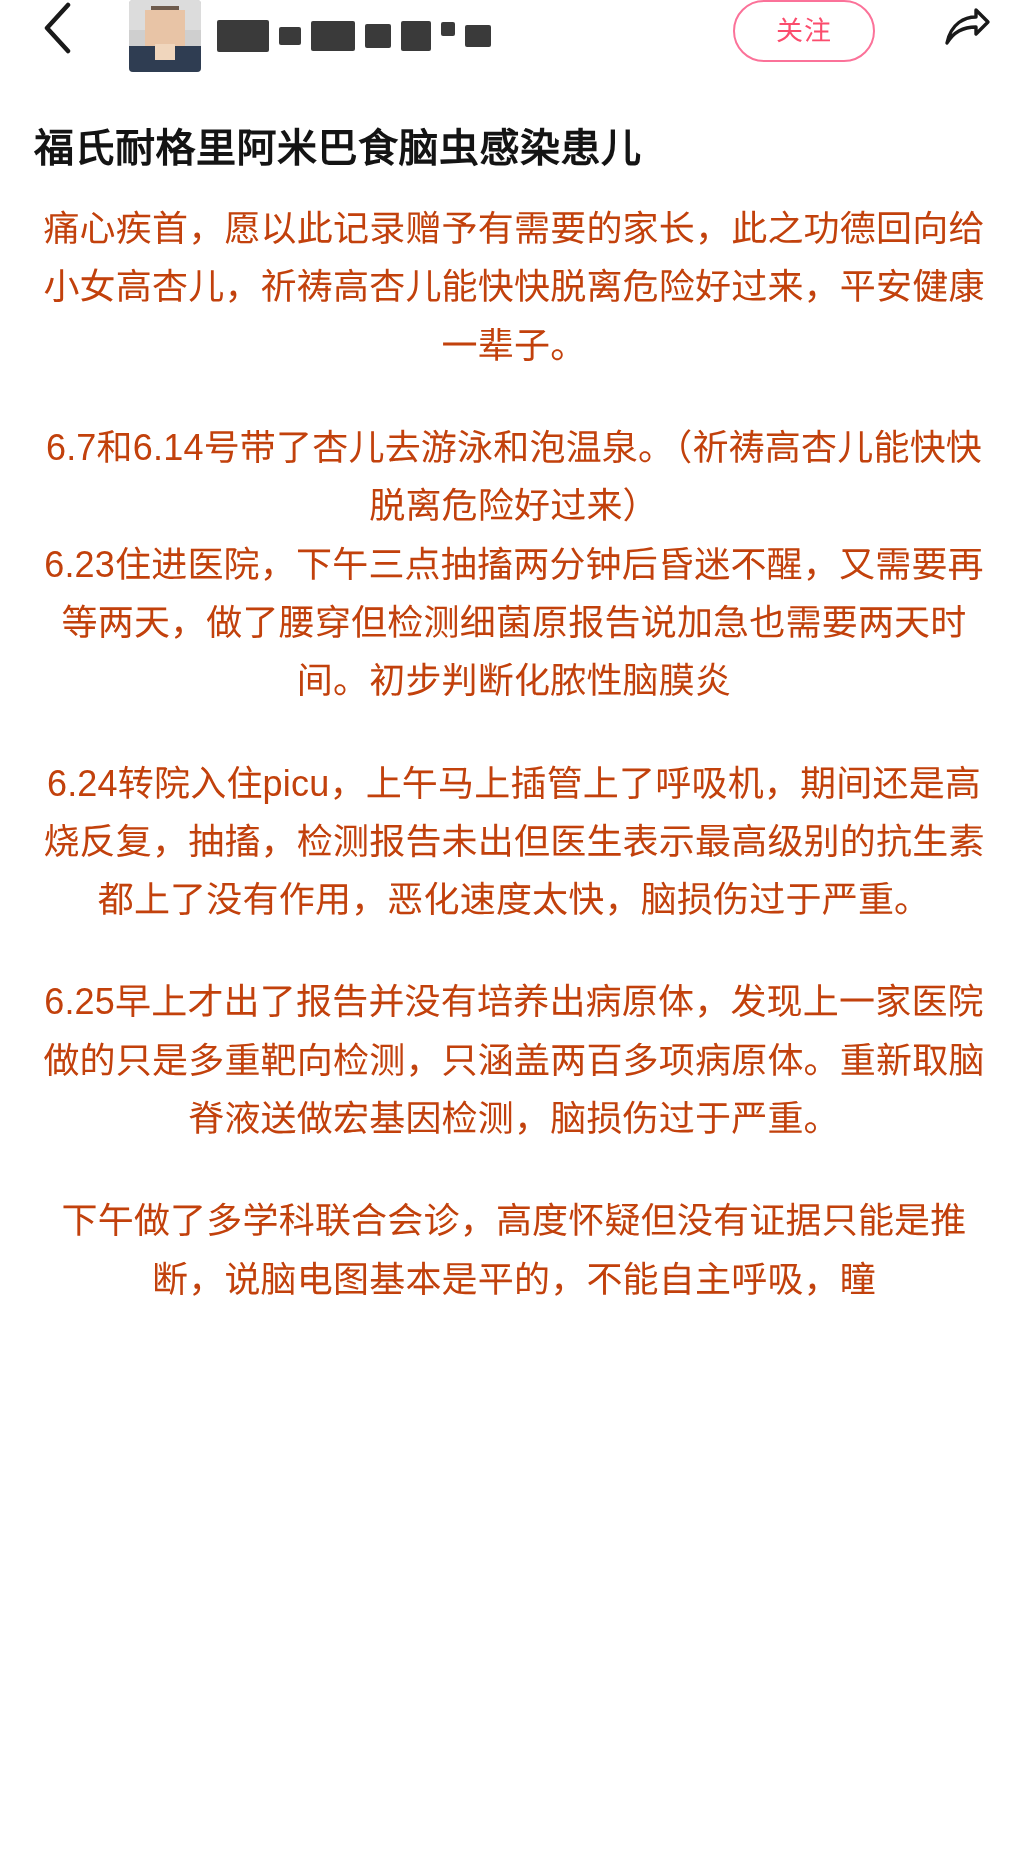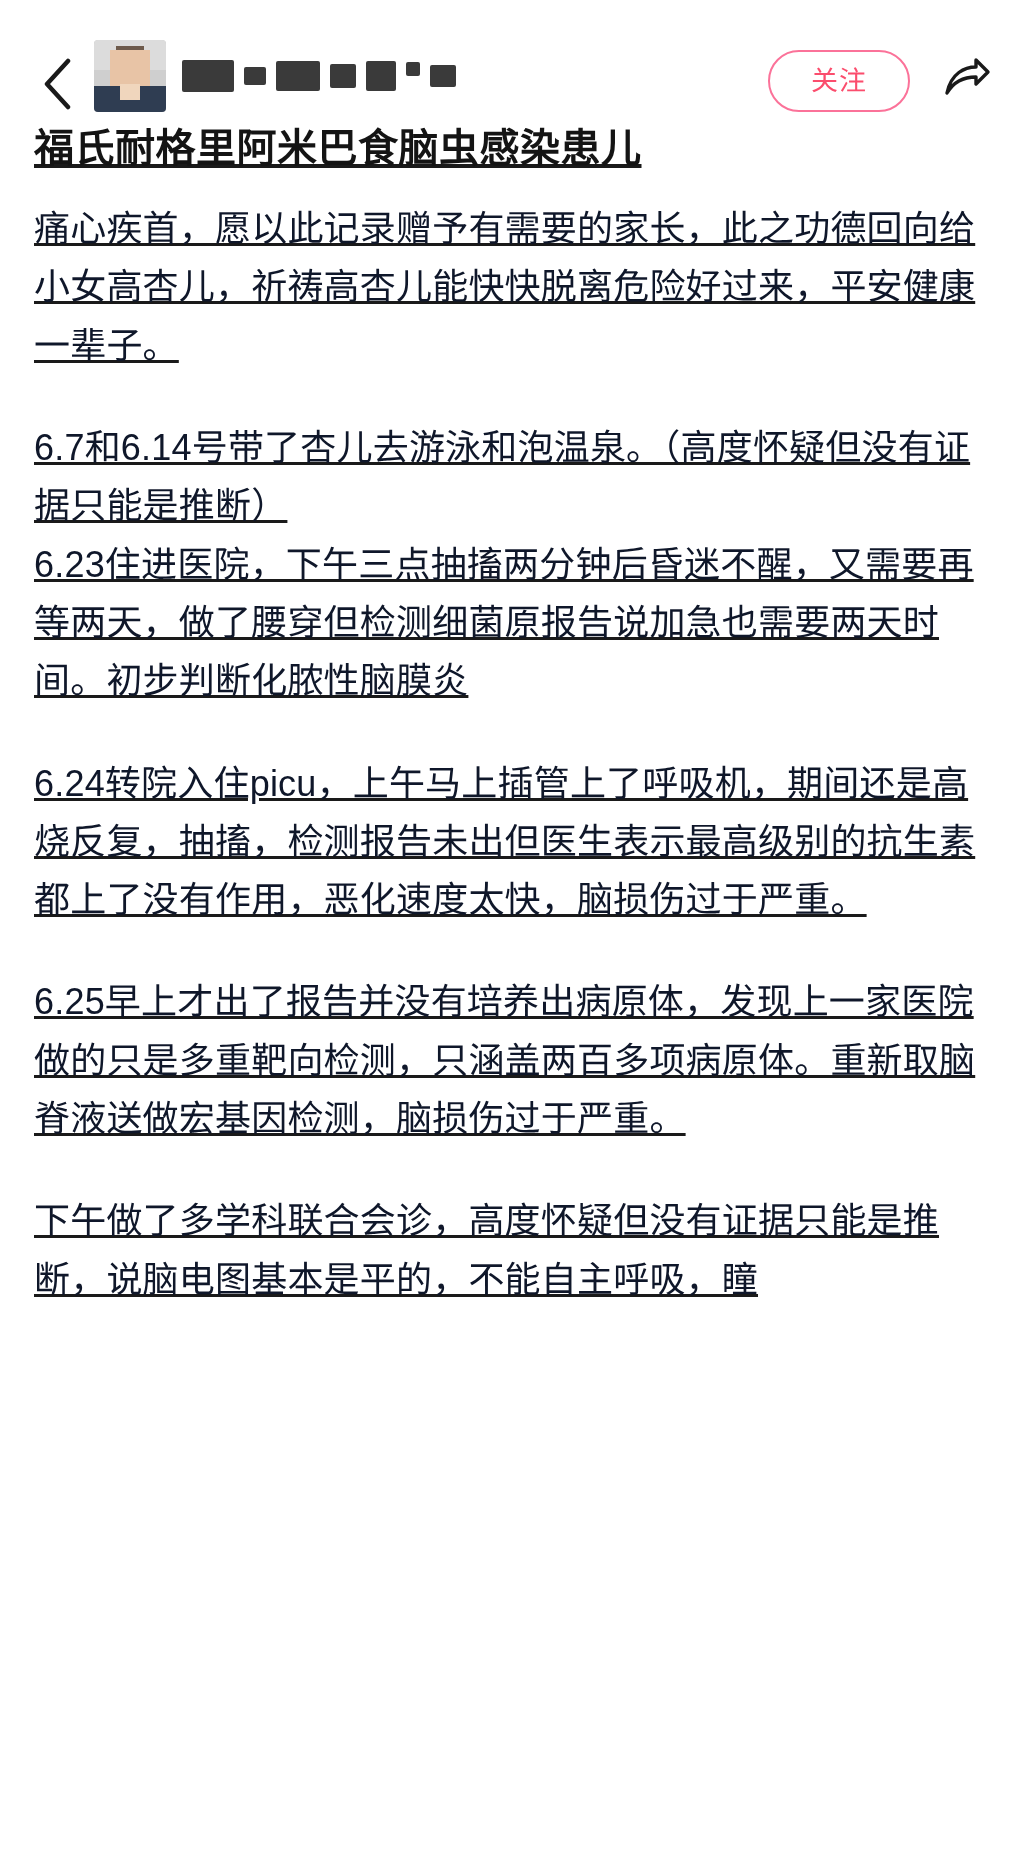--- a/index.html
+++ b/index.html
@@ -19,24 +19,25 @@
     width: 1024px;
     min-height: 1862px;
     position: relative;
     background: #ffffff;
     box-sizing: border-box;
   }
 
   
   .topbar {
     display: flex;
-    align-items: flex-end;
+    align-items: flex-start;
     height: 112px;
     padding: 0 26px 0 34px;
     box-sizing: border-box;
+    gap: 35px;
   }
 
   .back-btn {
     width: 46px;
     height: 56px;
     flex: 0 0 auto;
     display: flex;
     align-items: center;
     justify-content: center;
     cursor: pointer;
@@ -117,39 +118,39 @@
     display: flex;
     align-items: center;
     justify-content: center;
     cursor: pointer;
   }
 
   
   .article {
     padding: 0 30px 40px 34px;
     box-sizing: border-box;
-    text-decoration: underline;
   }
 
   .article-title {
     font-size: 40px;
     font-weight: 700;
     letter-spacing: 0.5px;
     line-height: 1.3;
     margin: 10px 0 26px 0;
     color: #141414;
   }
 
   .para {
     font-size: 36px;
     line-height: 1.62;
-    color: #0f172a;
+    color: #c2410c;
     margin: 0 0 44px 0;
     letter-spacing: 0.2px;
     word-break: break-word;
+    text-align: center;
   }
   .para.tight { margin-bottom: 0; }
   .para.last { margin-bottom: 0; }
 </style>
 </head>
 <body>
 
 <div class="page">
 
   <div class="topbar">
@@ -193,21 +194,21 @@
       </span>
     </div>
   </div>
 
   <div class="article">
 
     <h1 class="article-title">福氏耐格里阿米巴食脑虫感染患儿</h1>
 
     <p class="para">痛心疾首，愿以此记录赠予有需要的家长，此之功德回向给小女高杏儿，祈祷高杏儿能快快脱离危险好过来，平安健康一辈子。</p>
 
-    <p class="para tight">6.7和6.14号带了杏儿去游泳和泡温泉。（高度怀疑但没有证据只能是推断）</p>
+    <p class="para tight">6.7和6.14号带了杏儿去游泳和泡温泉。（祈祷高杏儿能快快脱离危险好过来）</p>
 
 
     <p class="para">6.23住进医院，下午三点抽搐两分钟后昏迷不醒，又需要再等两天，做了腰穿但检测细菌原报告说加急也需要两天时间。初步判断化脓性脑膜炎</p>
 
     <p class="para">6.24转院入住picu，上午马上插管上了呼吸机，期间还是高烧反复，抽搐，检测报告未出但医生表示最高级别的抗生素都上了没有作用，恶化速度太快，脑损伤过于严重。</p>
 
     <p class="para">6.25早上才出了报告并没有培养出病原体，发现上一家医院做的只是多重靶向检测，只涵盖两百多项病原体。重新取脑脊液送做宏基因检测，脑损伤过于严重。</p>
 
     <p class="para last">下午做了多学科联合会诊，高度怀疑但没有证据只能是推断，说脑电图基本是平的，不能自主呼吸，瞳</p>
 

